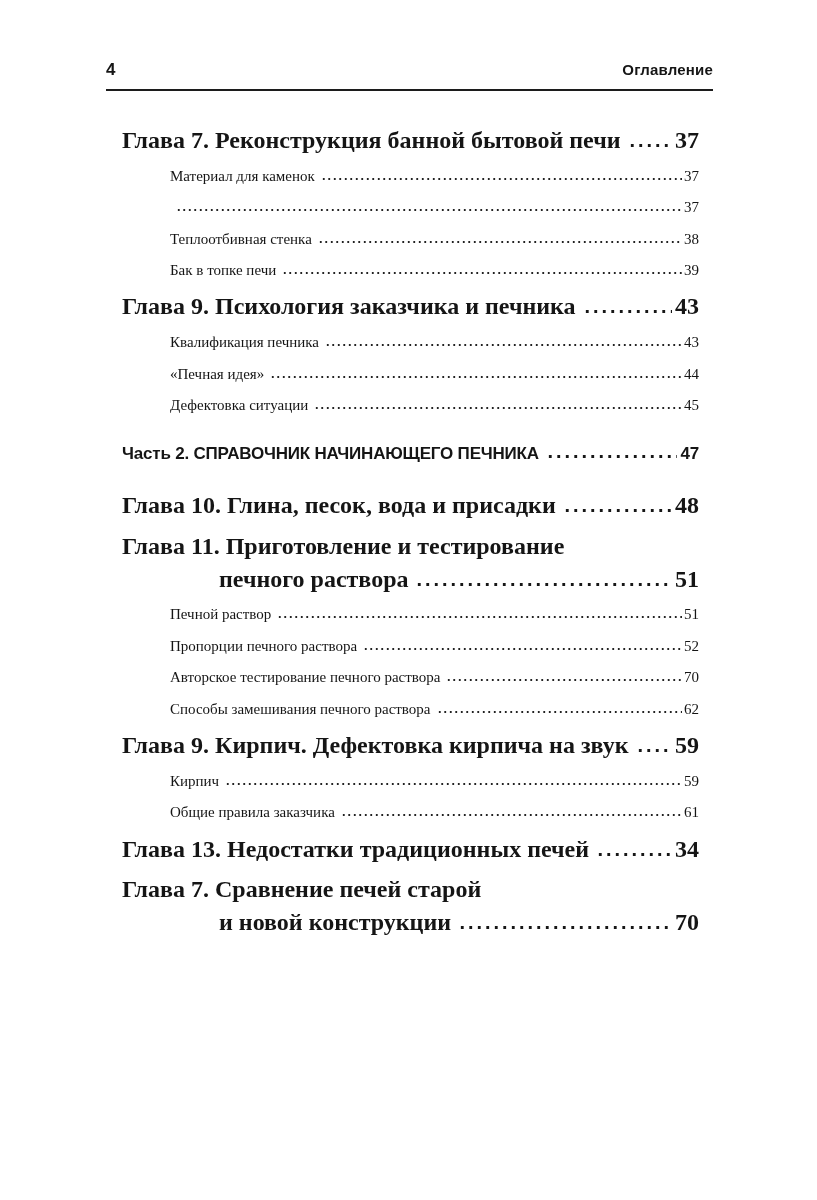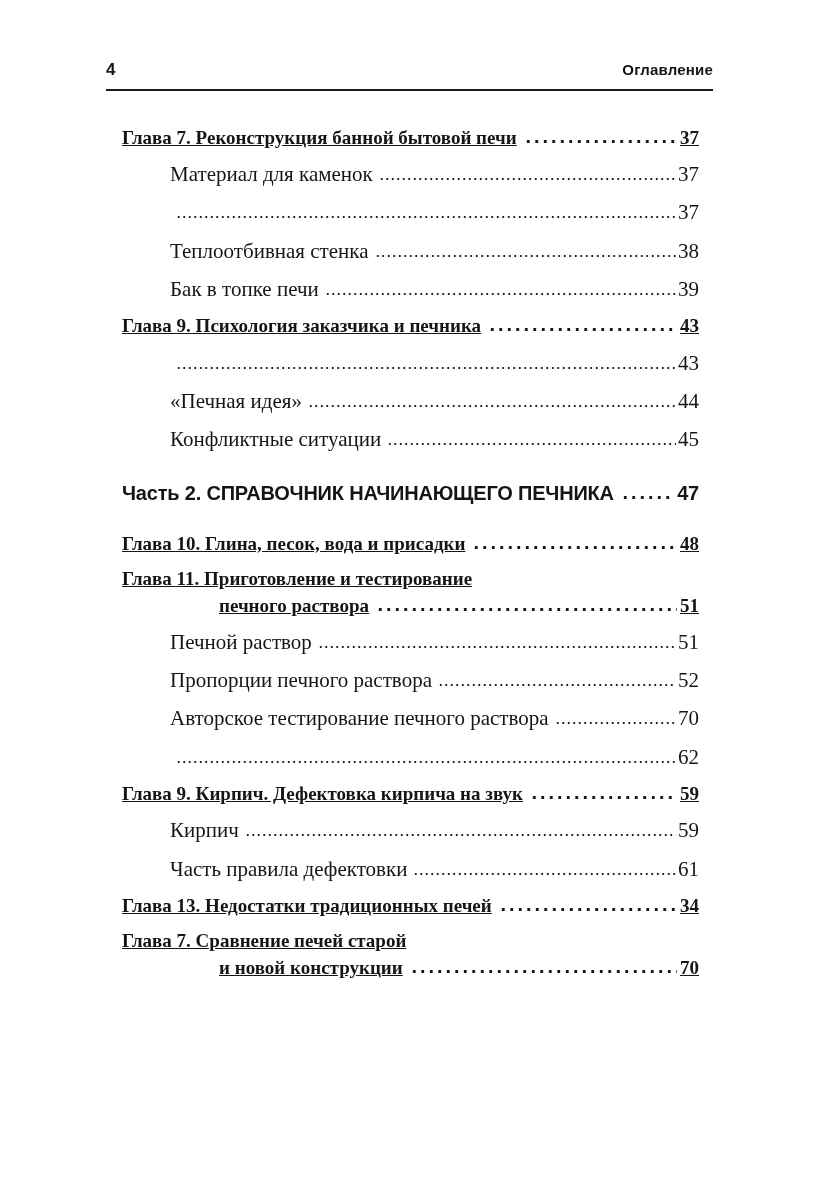--- a/index.html
+++ b/index.html
@@ -28,35 +28,34 @@
 
   .toc { margin-top: 36px; padding-right: 14px; }
 
   .entry { margin-bottom: 13px; }
   .line { display: flex; align-items: baseline; }
   .line.first-of-multi { margin-bottom: 5px; }
   .line.cont { padding-left: 97px; }
 
   .entry.chapter {
     font-weight: bold;
-    font-size: 19px;
+    font-size: 24px;
     line-height: 1.16;
     padding-left: 16px;
-    text-decoration: underline;
   }
   .entry.sub {
-    font-size: 21px;
+    font-size: 15px;
     line-height: 1.16;
     padding-left: 64px;
     margin-bottom: 14px;
   }
   .entry.part {
     font-family: "Liberation Sans", sans-serif;
     font-weight: bold;
-    font-size: 20px;
+    font-size: 17px;
     line-height: 1.15;
     letter-spacing: -0.2px;
     padding-left: 16px;
     margin-top: 30px;
     margin-bottom: 28px;
   }
 
   .txt { white-space: pre-wrap; }
   .pagenum { white-space: nowrap; }
 
@@ -125,34 +124,35 @@
       </div>
       <div class="entry chapter">
         <div class="line">
           <span class="txt">Глава 9. Психология заказчика и печника</span>
           <span class="leader"></span>
           <span class="pagenum">43</span>
         </div>
       </div>
       <div class="entry sub">
         <div class="line">
+          <span class="txt">Квалификация печника</span>
           <span class="leader"></span>
           <span class="pagenum">43</span>
         </div>
       </div>
       <div class="entry sub">
         <div class="line">
           <span class="txt">«Печная идея»</span>
           <span class="leader"></span>
           <span class="pagenum">44</span>
         </div>
       </div>
       <div class="entry sub">
         <div class="line">
-          <span class="txt">Конфликтные ситуации</span>
+          <span class="txt">Дефектовка ситуации</span>
           <span class="leader"></span>
           <span class="pagenum">45</span>
         </div>
       </div>
       <div class="entry part">
         <div class="line">
           <span class="txt">Часть 2. СПРАВОЧНИК НАЧИНАЮЩЕГО ПЕЧНИКА</span>
           <span class="leader"></span>
           <span class="pagenum">47</span>
         </div>
@@ -190,41 +190,42 @@
       </div>
       <div class="entry sub">
         <div class="line">
           <span class="txt">Авторское тестирование печного раствора</span>
           <span class="leader"></span>
           <span class="pagenum">70</span>
         </div>
       </div>
       <div class="entry sub">
         <div class="line">
+          <span class="txt">Способы замешивания печного раствора</span>
           <span class="leader"></span>
           <span class="pagenum">62</span>
         </div>
       </div>
       <div class="entry chapter">
         <div class="line">
           <span class="txt">Глава 9. Кирпич. Дефектовка кирпича на звук</span>
           <span class="leader"></span>
           <span class="pagenum">59</span>
         </div>
       </div>
       <div class="entry sub">
         <div class="line">
           <span class="txt">Кирпич</span>
           <span class="leader"></span>
           <span class="pagenum">59</span>
         </div>
       </div>
       <div class="entry sub">
         <div class="line">
-          <span class="txt">Часть правила дефектовки</span>
+          <span class="txt">Общие правила заказчика</span>
           <span class="leader"></span>
           <span class="pagenum">61</span>
         </div>
       </div>
       <div class="entry chapter">
         <div class="line">
           <span class="txt">Глава 13. Недостатки традиционных печей</span>
           <span class="leader"></span>
           <span class="pagenum">34</span>
         </div>

